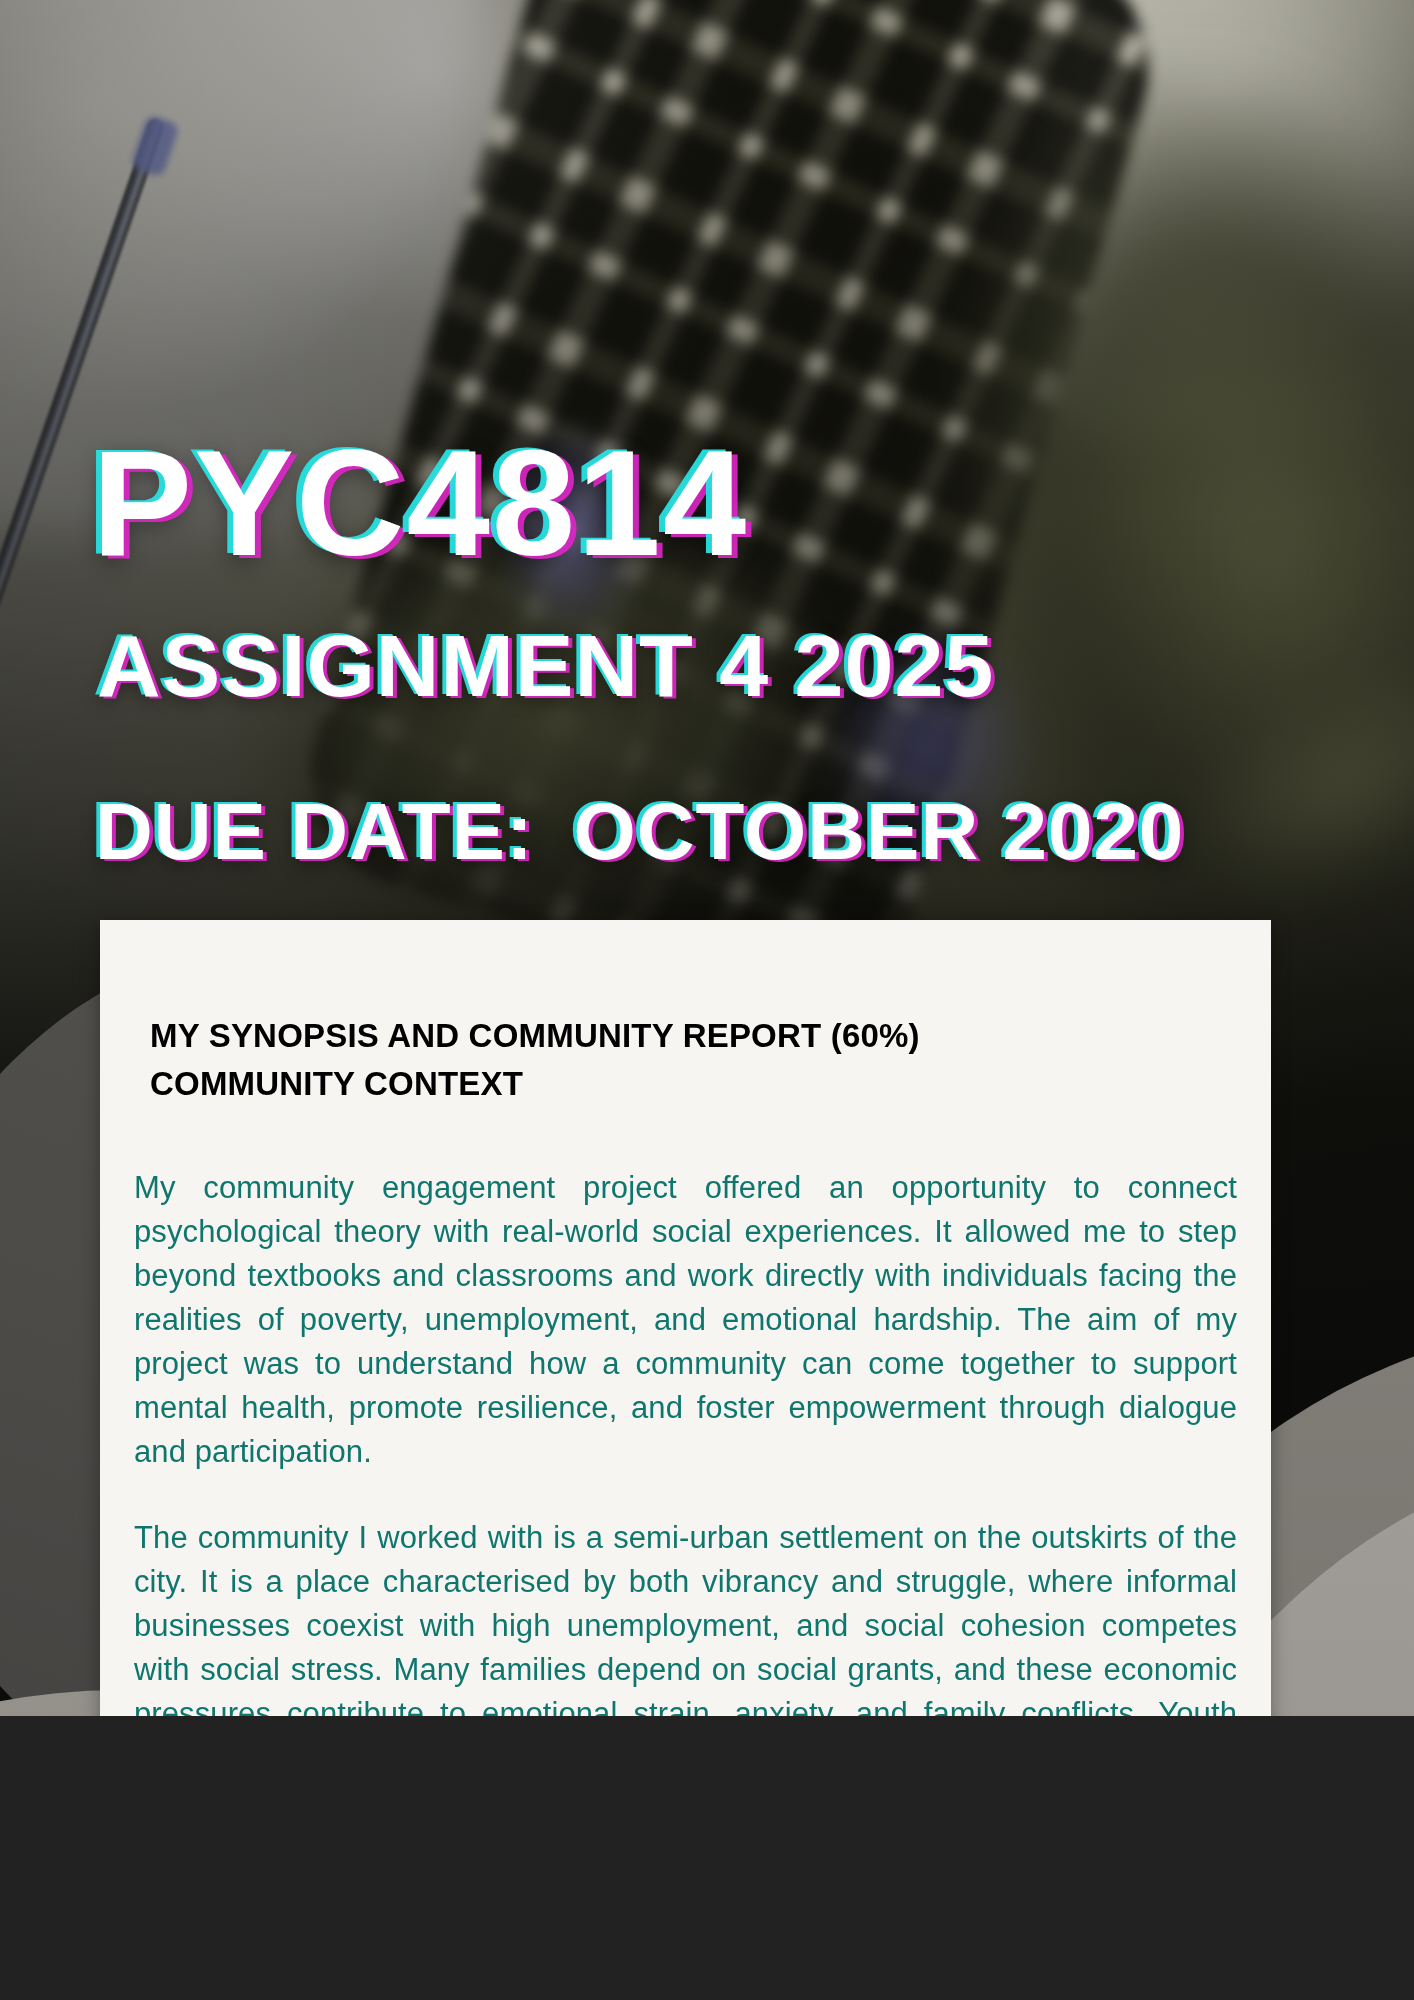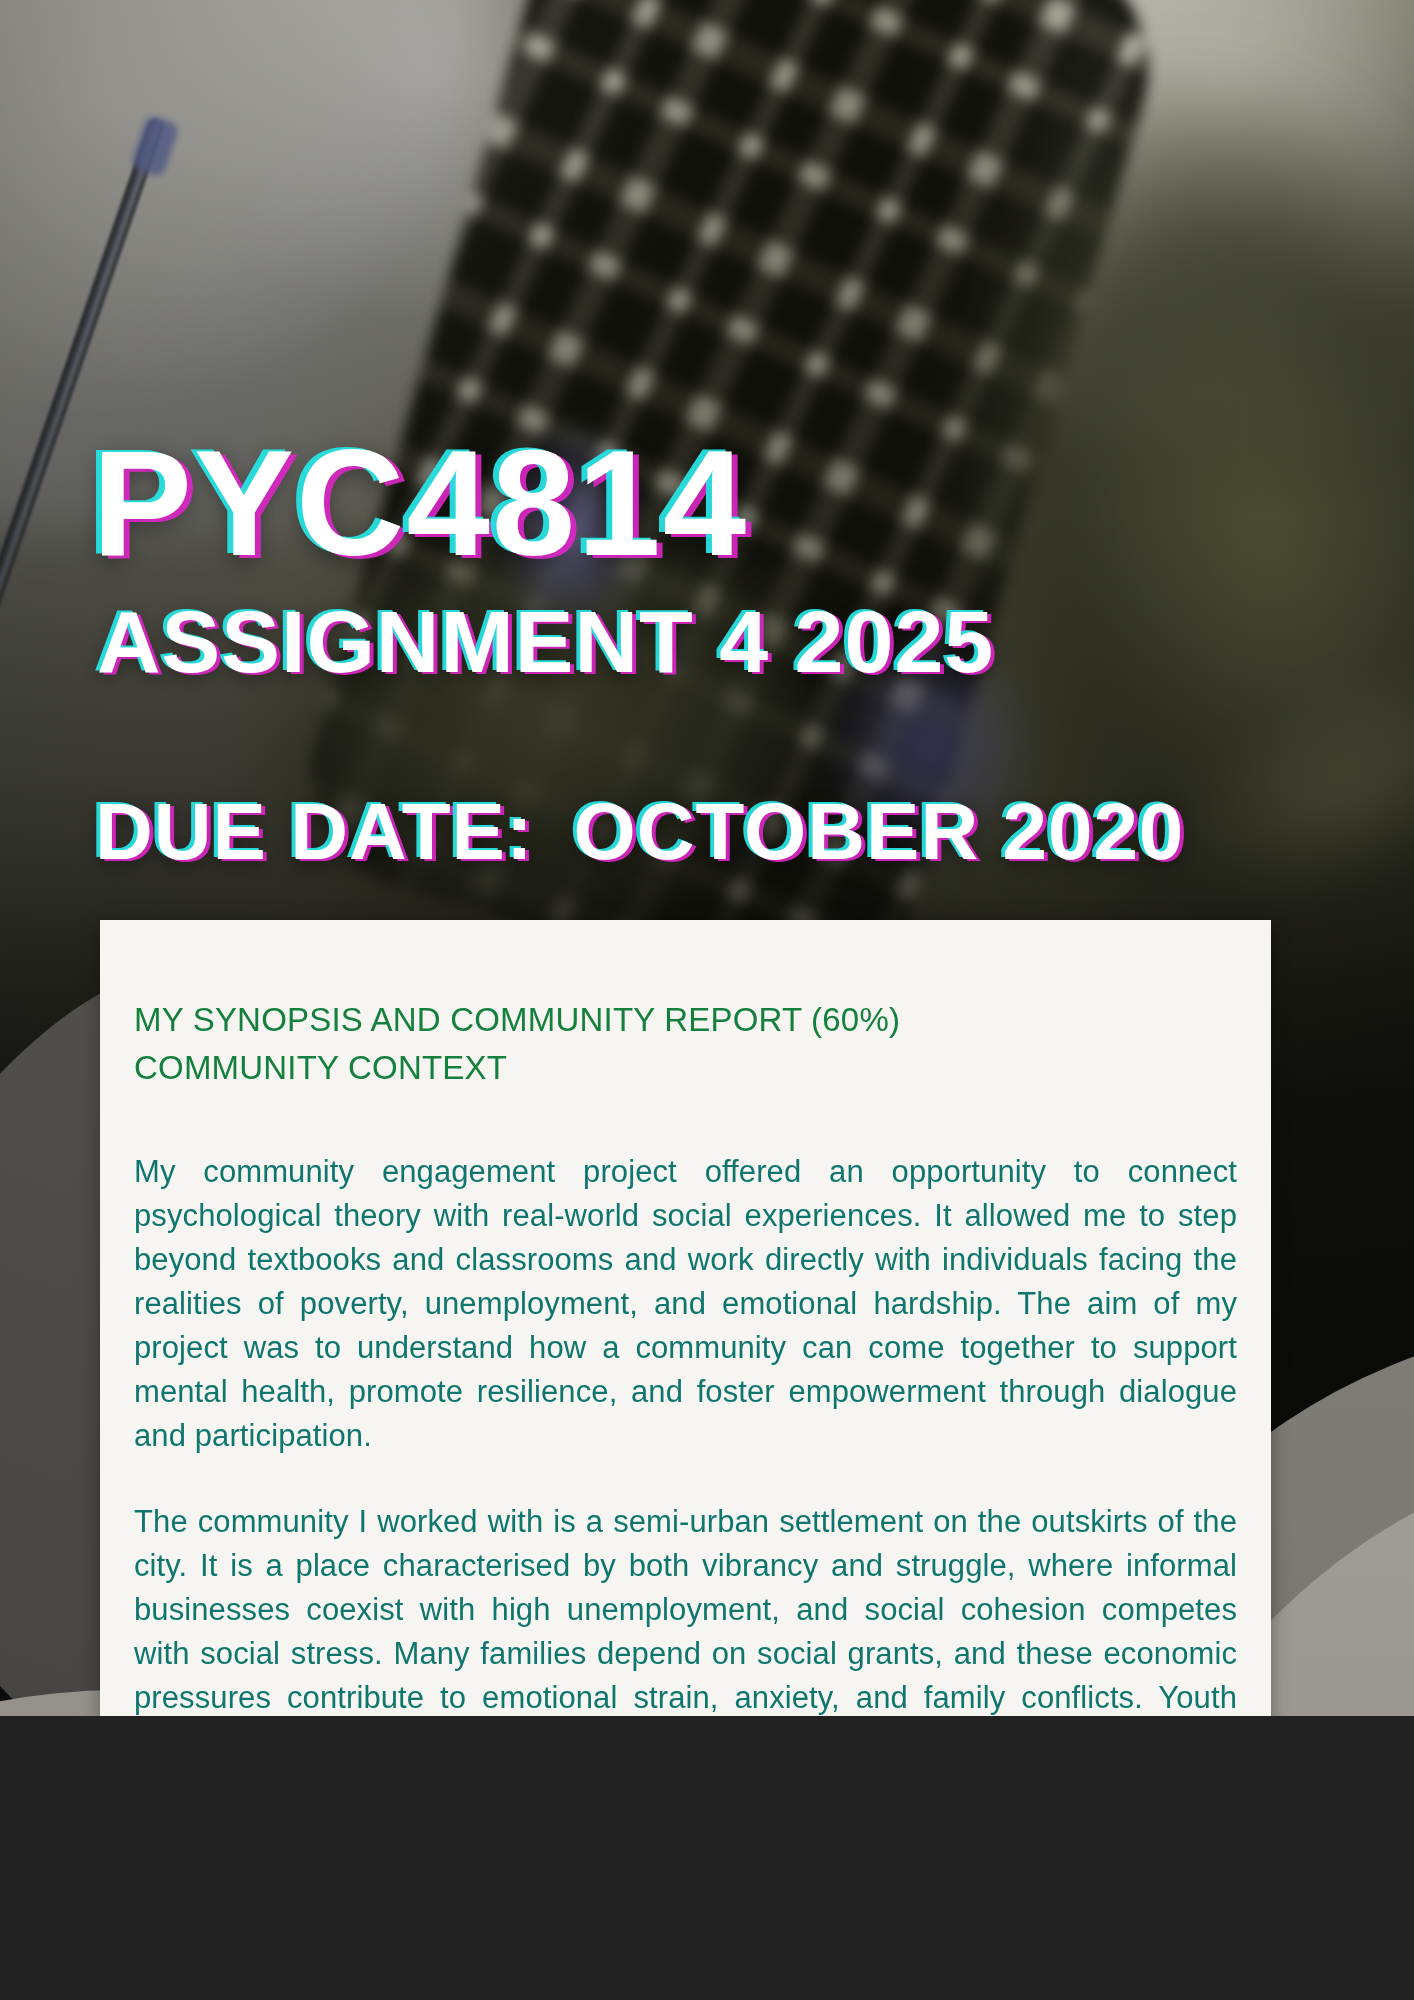--- a/index.html
+++ b/index.html
@@ -70,32 +70,32 @@
   .dome-br-light{position:absolute; left:1100px; top:1440px; width:1200px; height:1200px; border-radius:50%;
     background:linear-gradient(180deg,#a09d98,#8d8a84);}
   .bottom-strip{position:absolute; left:0; top:1971px; width:1414px; height:29px;
     background:linear-gradient(180deg,#9b968f,#8e8983);}
   
   .hero-title{
     position:absolute; color:#ffffff; font-weight:800; line-height:1; white-space:nowrap;
     text-shadow:-6px -2px 0 rgba(38,226,226,.95), 6px 3px 0 rgba(222,38,200,.9), 0 6px 22px rgba(0,0,0,.45);
   }
   .course{left:92px; top:428px; font-size:150px; letter-spacing:2px;}
-  .assignment{left:97px; top:598px; font-size:88px; letter-spacing:1px;
+  .assignment{left:97px; top:622px; font-size:88px; letter-spacing:1px;
     text-shadow:-4px -2px 0 rgba(38,226,226,.95), 4px 2px 0 rgba(222,38,200,.9), 0 5px 18px rgba(0,0,0,.45);}
   .due{left:95px; top:792px; font-size:80px; letter-spacing:1px;
     text-shadow:-4px -2px 0 rgba(38,226,226,.95), 4px 2px 0 rgba(222,38,200,.9), 0 5px 18px rgba(0,0,0,.45);}
   .due-value{margin-left:40px;}
   
   .card{
     position:absolute; left:100px; top:920px; width:1171px; height:1052px;
     background:#f6f5f2; box-shadow:0 4px 18px rgba(0,0,0,.35);
     padding:76px 34px 0 34px; box-sizing:border-box; overflow:hidden;
   }
-  .card-heading{margin:0; color:#15803d; font-size:33px; font-weight:400; line-height:1.45; letter-spacing:.2px;}
+  .card-heading{margin:16px; color:#000000; font-size:33px; font-weight:700; line-height:1.45; letter-spacing:.2px;}
   .card-heading span{display:block;}
   .card p{
     margin:42px 0 0 0; color:#0f766e; font-size:31px; line-height:1.42;
     text-align:justify; letter-spacing:.1px;
   }
   .card p:first-of-type{margin-top:58px;}
 </style>
 </head>
 <body>
 

